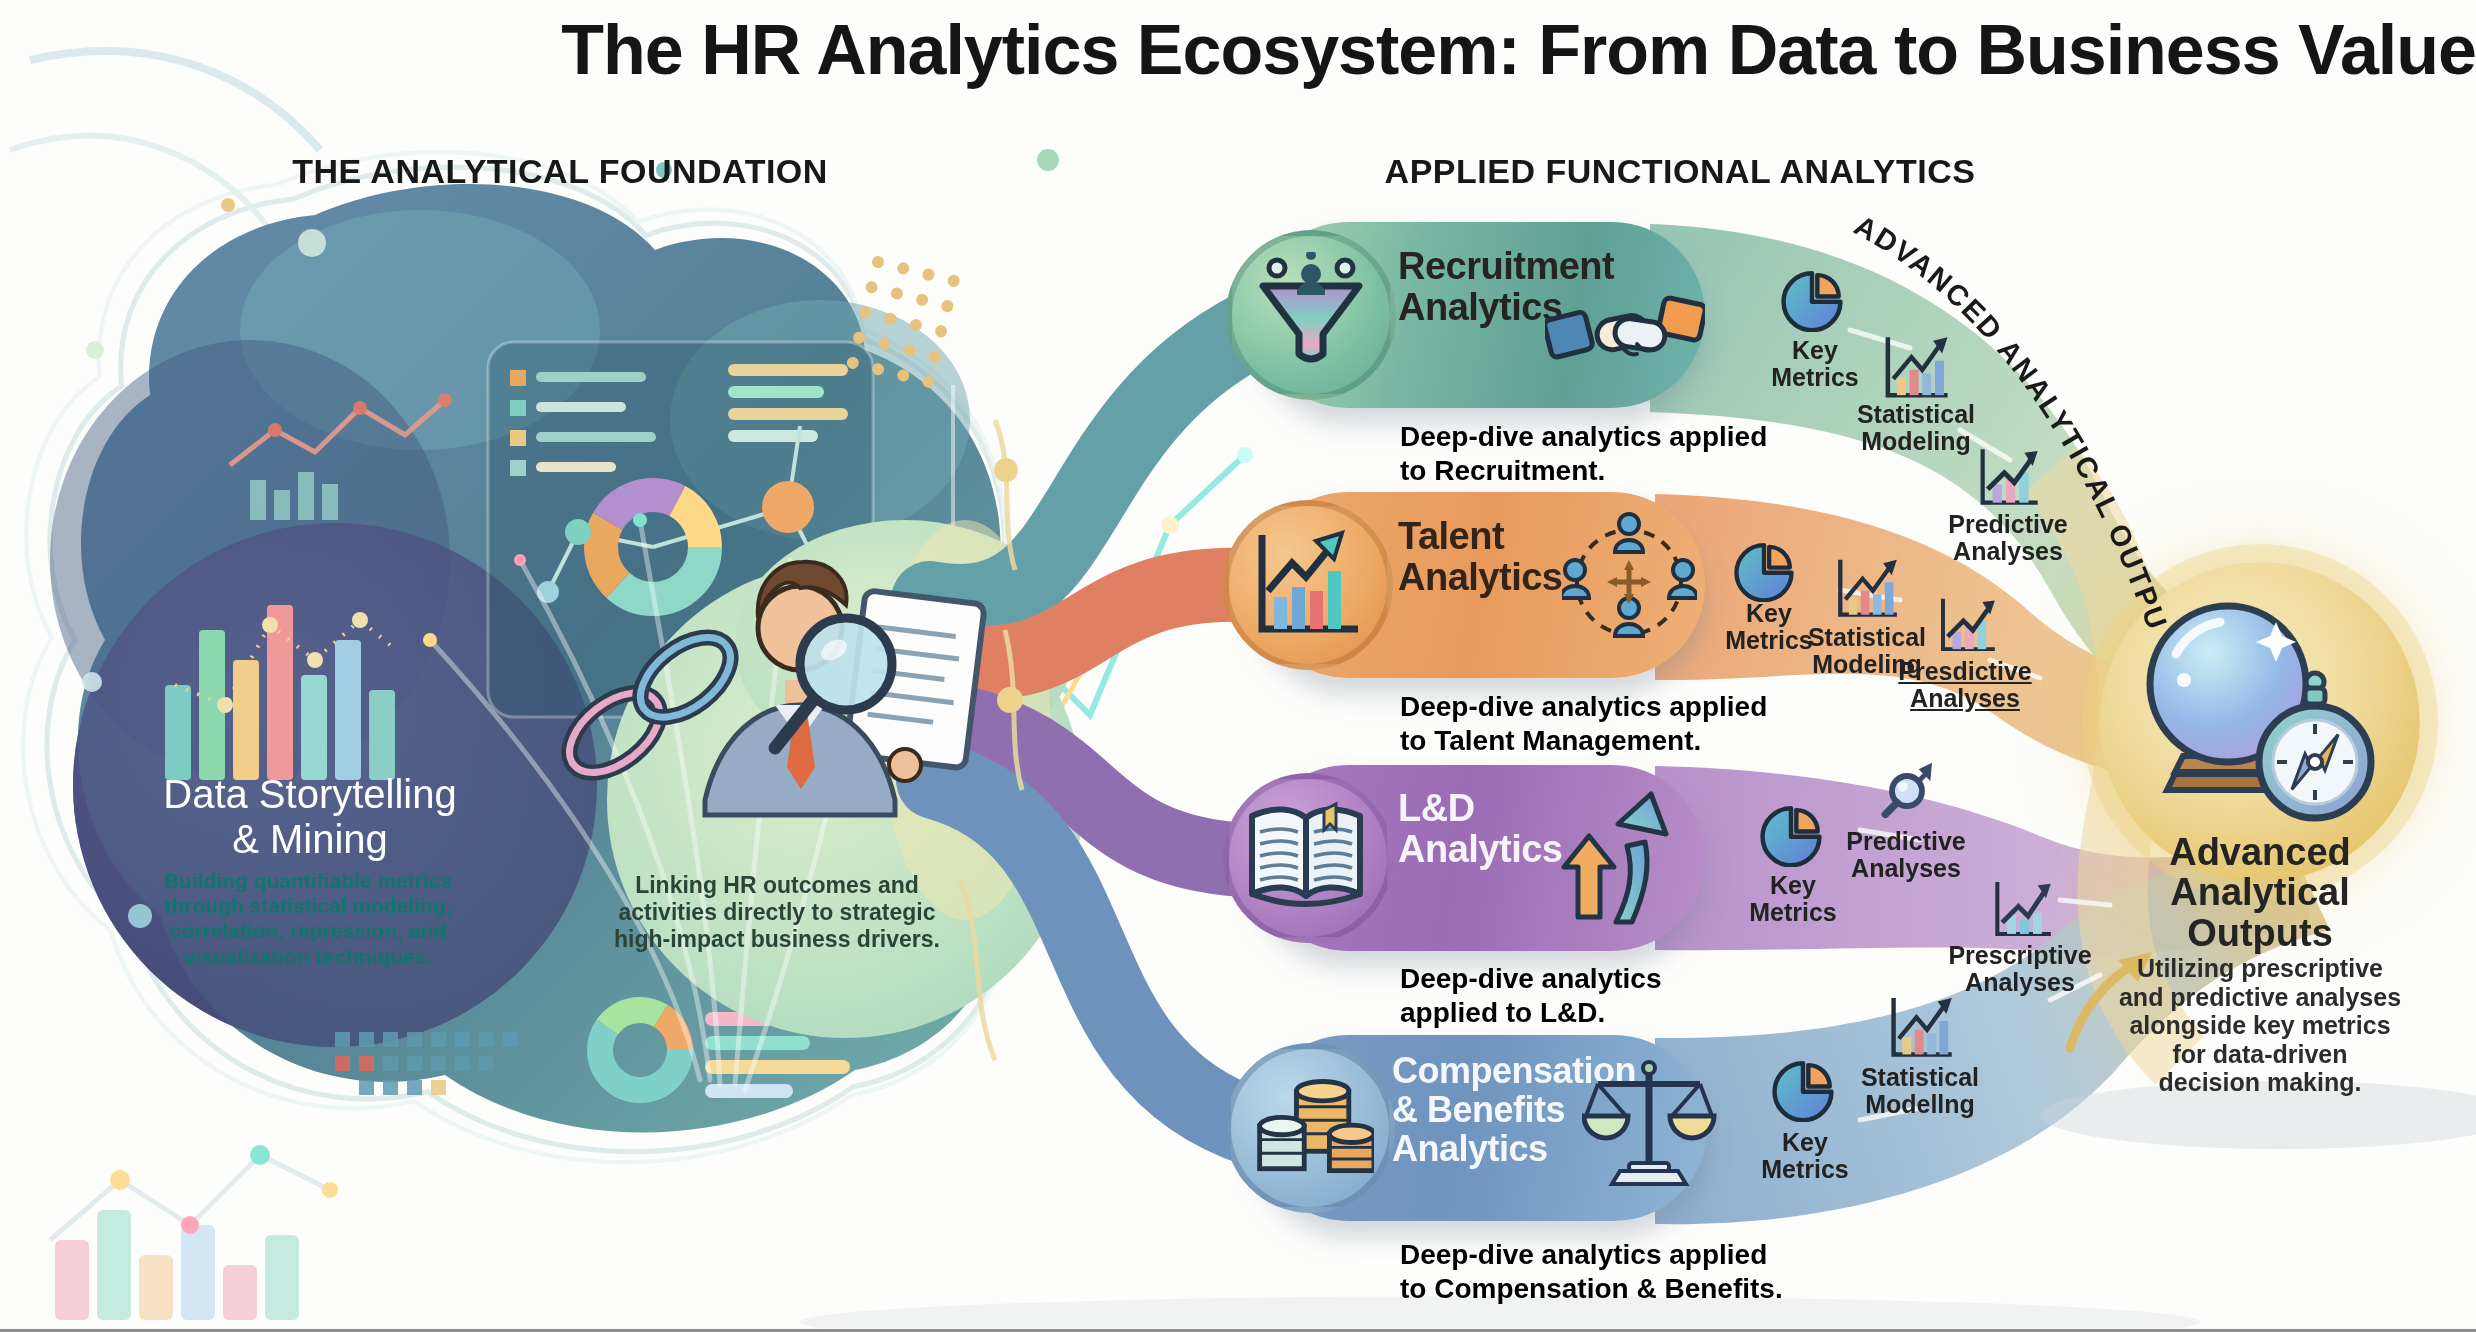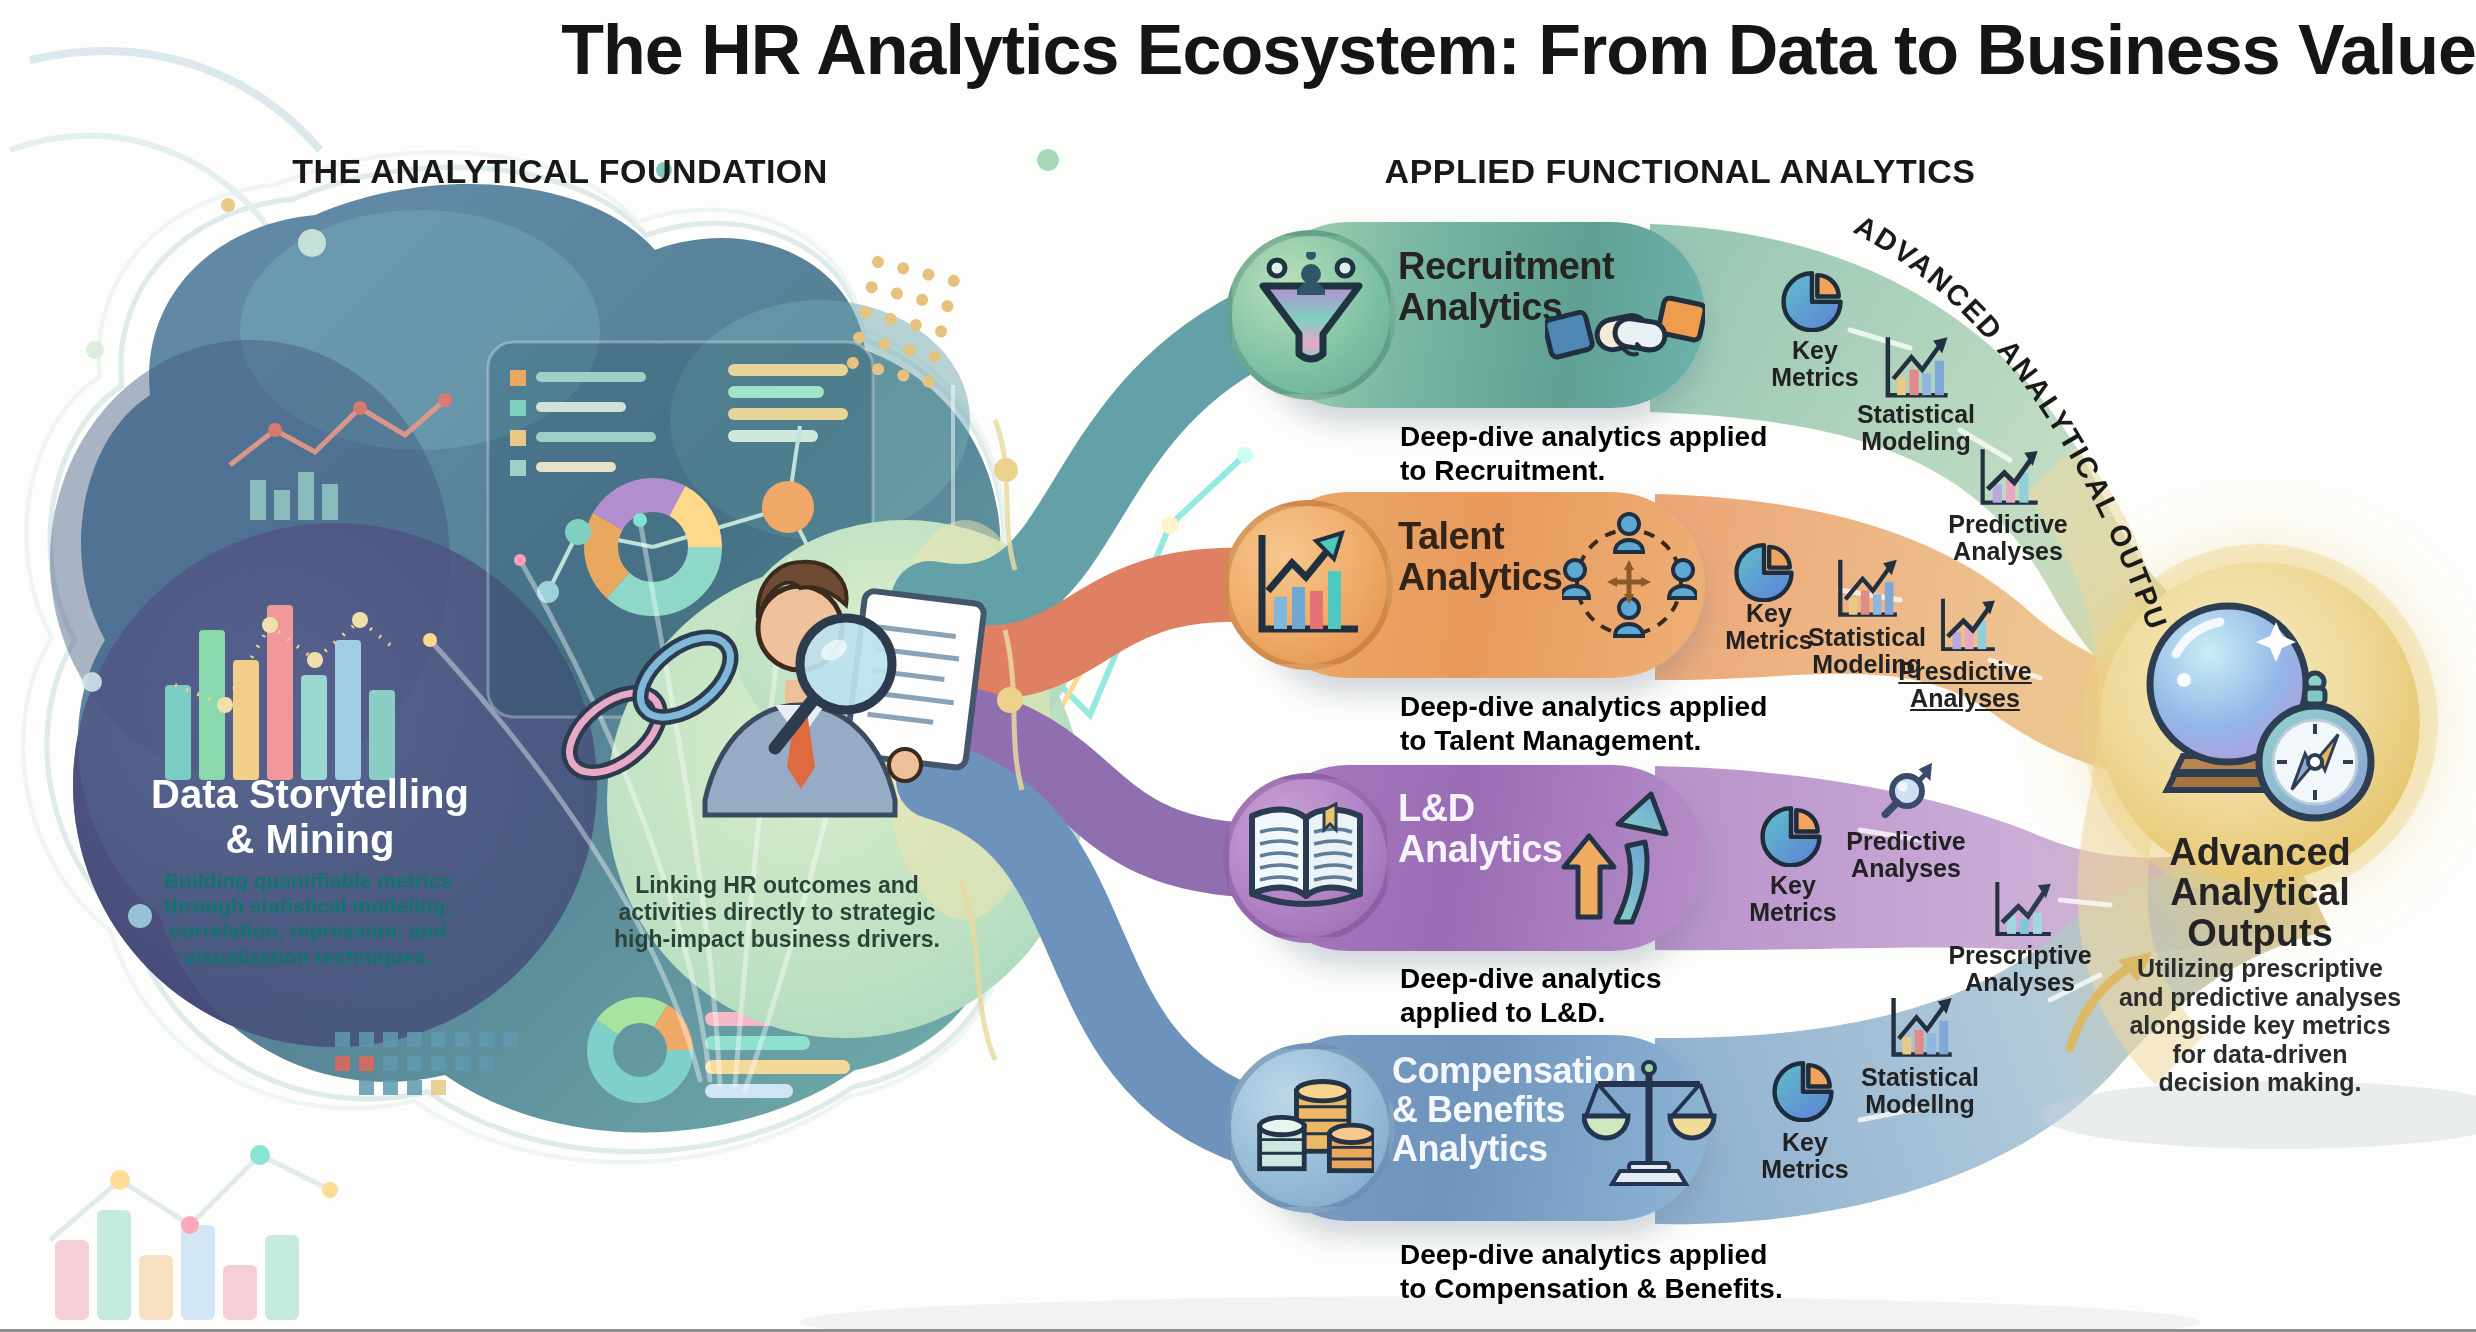--- a/index.html
+++ b/index.html
@@ -15,21 +15,21 @@
   .pre{white-space:pre-line;}
   .main-title{top:10px;left:0;width:100%;text-align:right;font-size:70px;font-weight:800;letter-spacing:-1px;color:#151515;z-index:6;}
   .sec-h{top:152px;width:700px;text-align:center;font-size:34px;font-weight:800;letter-spacing:.5px;color:#181818;z-index:6;}
   .pill{height:186px;border-radius:93px;z-index:2;box-shadow:0 16px 26px rgba(100,120,140,.28);}
   .pill-circle{width:170px;height:170px;border-radius:50%;z-index:3;box-sizing:border-box;}
   .pill-title{z-index:4;font-weight:800;font-size:38px;line-height:1.08;letter-spacing:-.5px;}
   .caption{z-index:4;font-weight:700;font-size:28px;line-height:1.2;color:#000000;}
   .metric{z-index:5;width:170px;text-align:center;font-weight:700;font-size:25px;line-height:1.06;color:#222222;}
   .micon{z-index:5;}
   .sideicon{z-index:4;}
-  .blob-title{z-index:4;text-align:center;font-weight:700;}
+  .blob-title{z-index:4;text-align:center;font-weight:400;}
   .blob-desc{z-index:4;text-align:center;font-weight:700;}
   .gold-circle{
     left:2100px;top:562px;width:320px;height:320px;border-radius:50%;z-index:1;
     background:radial-gradient(circle at 42% 36%, #f7ecc2 0%, #efda9b 45%, #e5c369 80%, #ddb757 100%);
     box-shadow:0 0 0 18px rgba(236,210,130,.38), 0 0 70px rgba(232,200,110,.55);
   }
   .outputs-title{left:2088px;width:344px;top:832px;text-align:center;font-size:38px;font-weight:800;line-height:1.06;color:#242424;z-index:4;}
   .outputs-desc{left:2070px;width:380px;top:954px;text-align:center;font-size:25px;font-weight:700;line-height:1.14;color:#2c2c2c;z-index:4;}
   svg{display:block;}
 </style>

